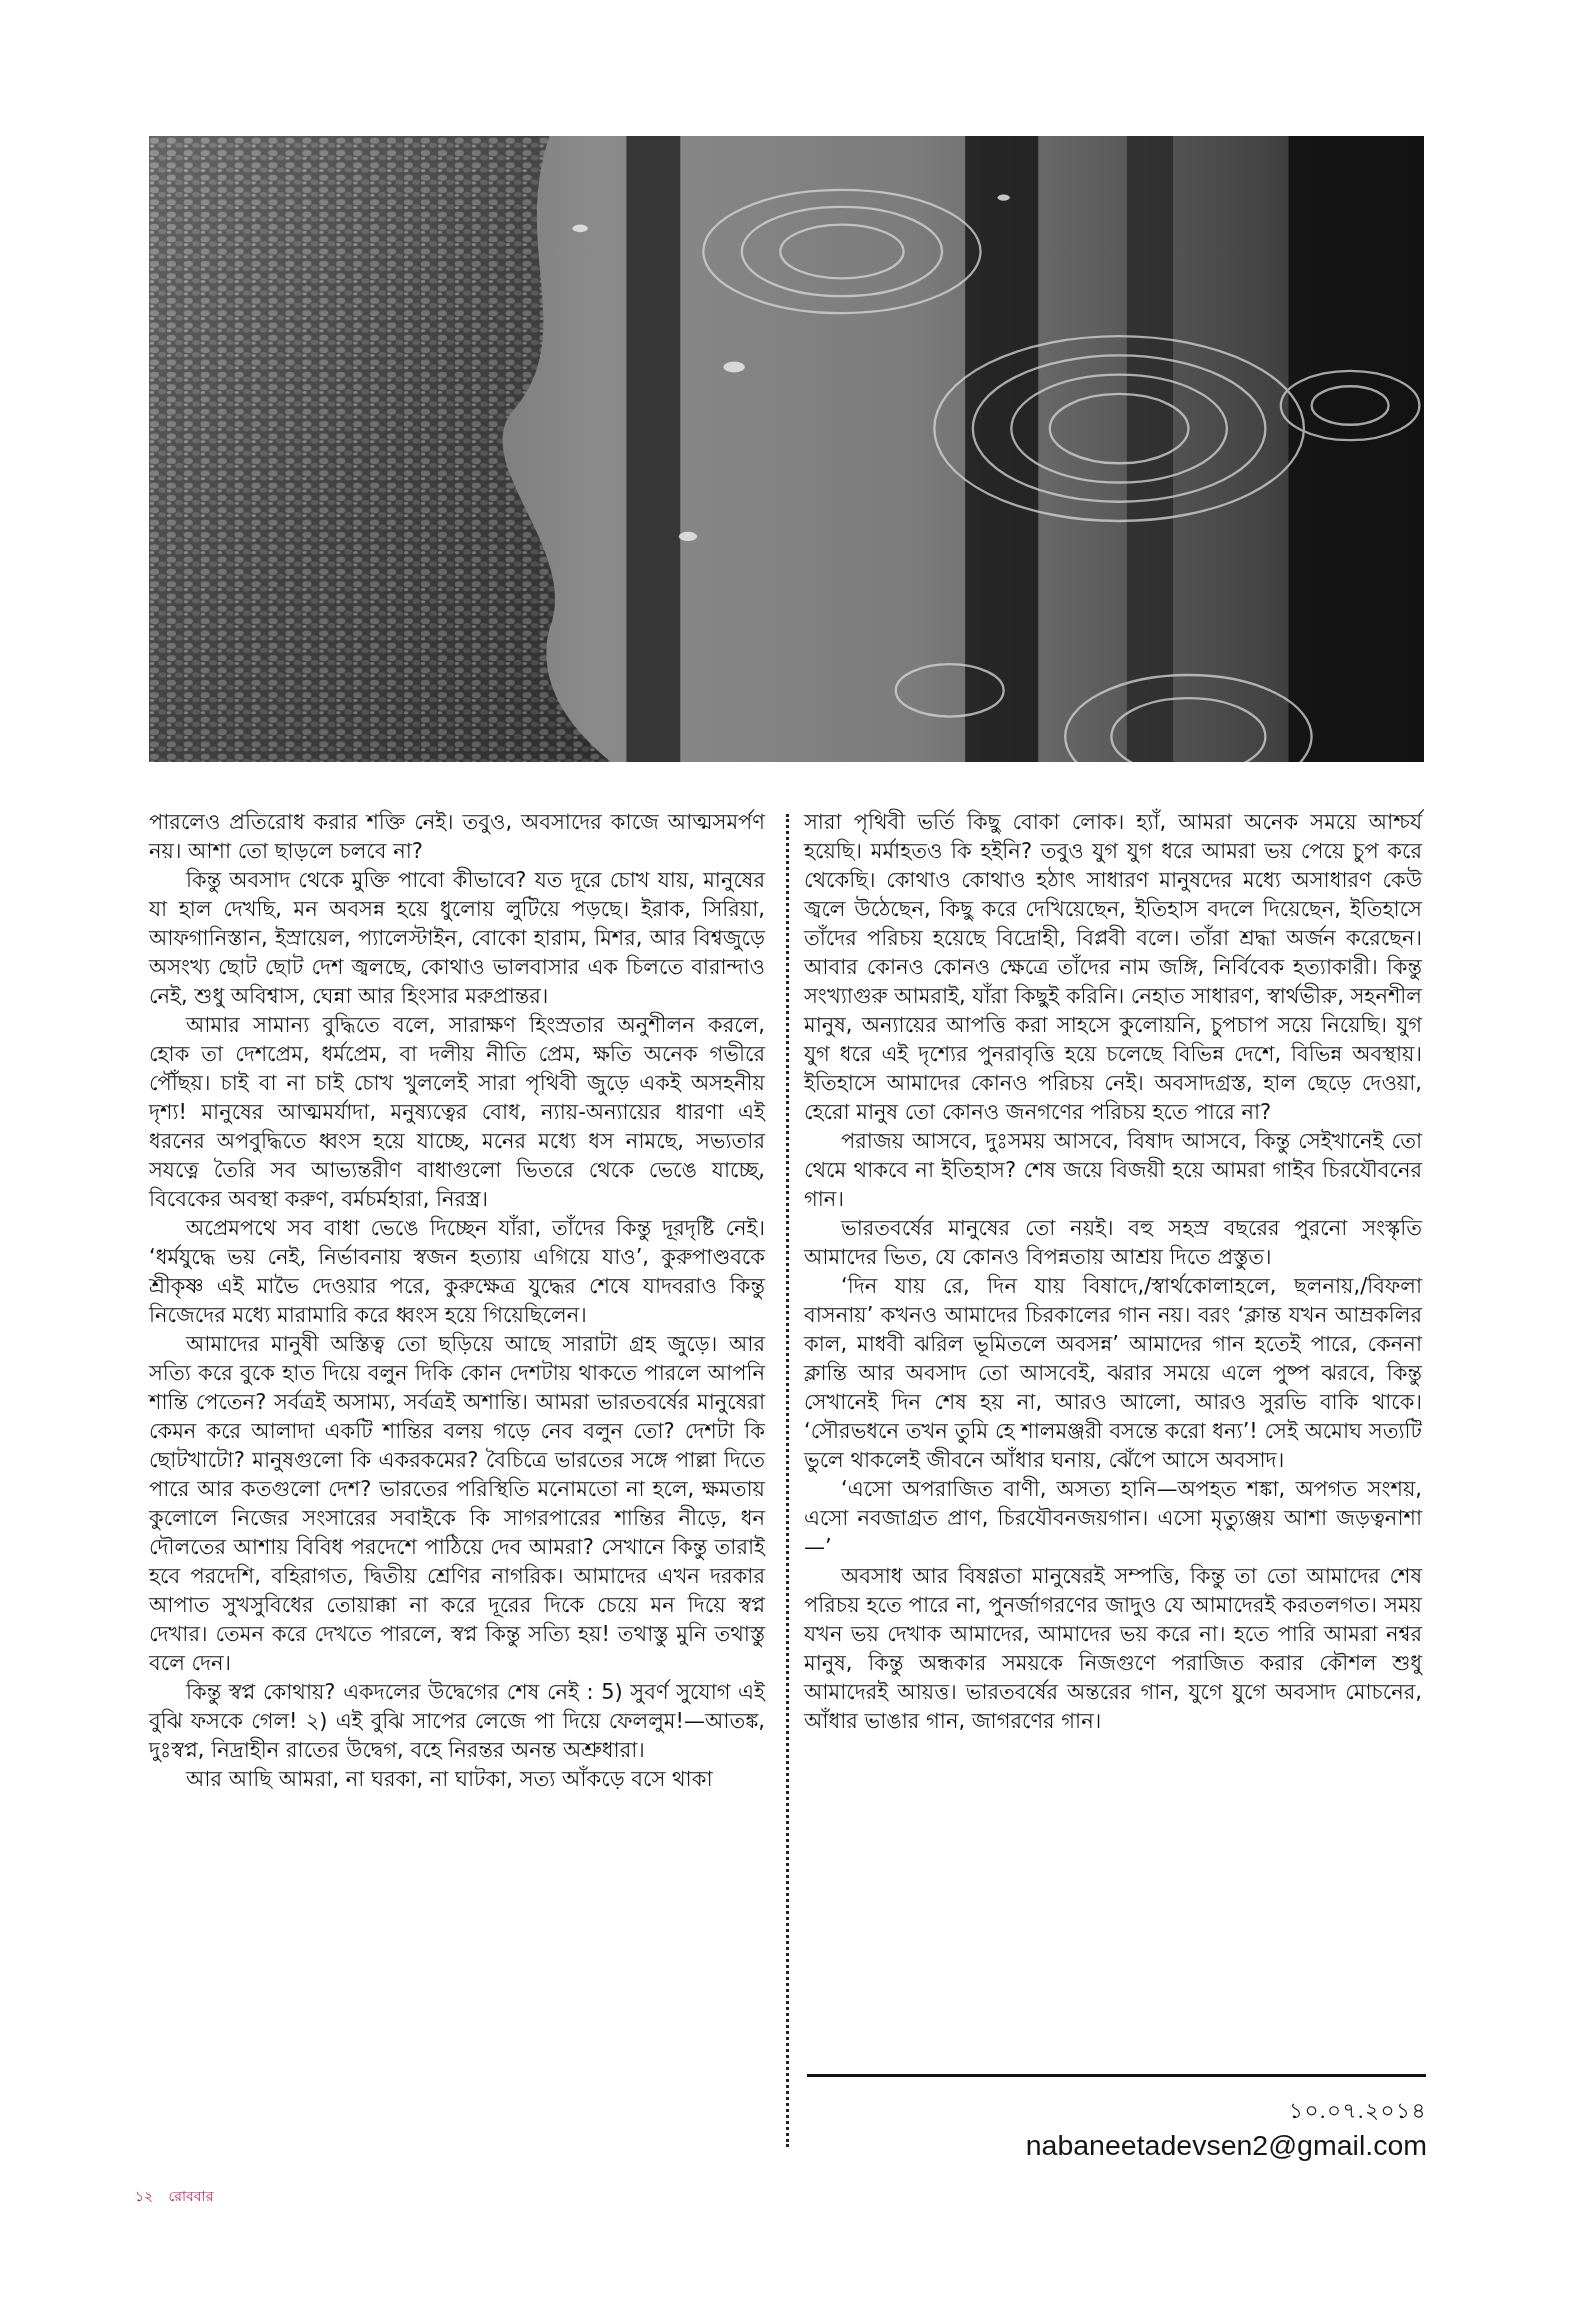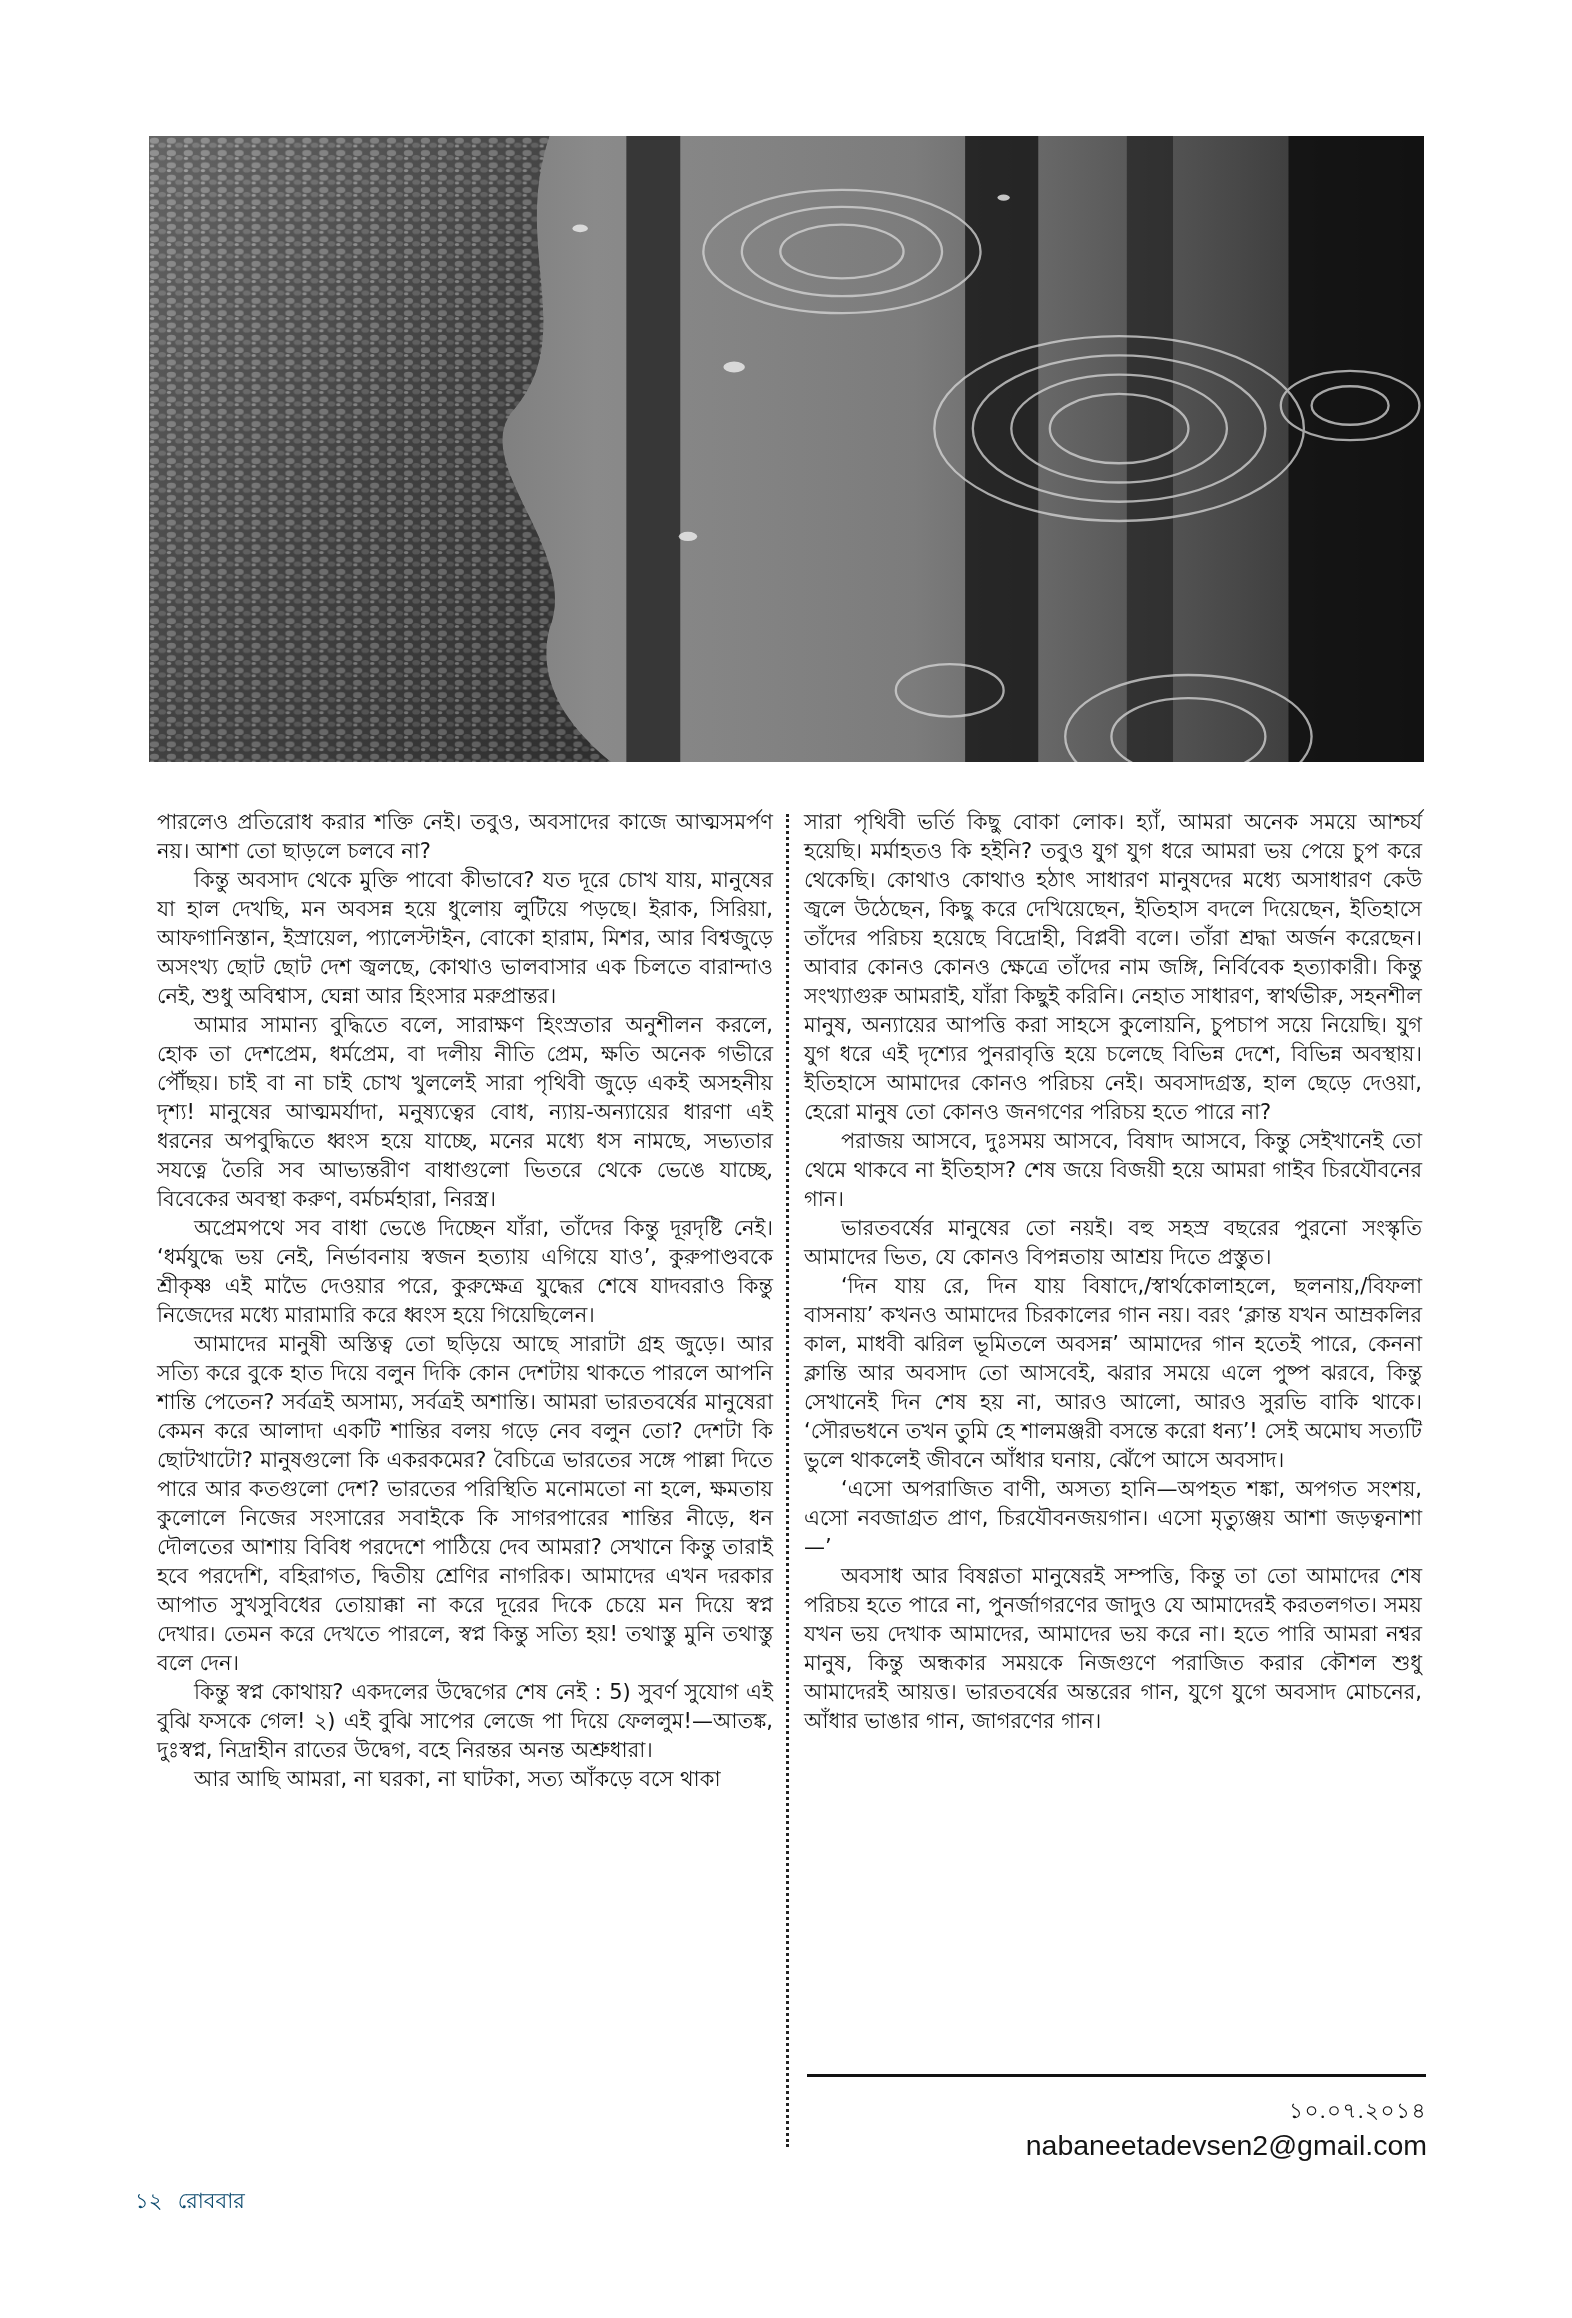--- a/index.html
+++ b/index.html
@@ -5,35 +5,35 @@
   html, body { margin: 0; padding: 0; background: #ffffff; }
   body { width: 1573px; height: 2319px; position: relative; overflow: hidden;
          font-family: "DejaVu Sans", "Liberation Sans", sans-serif; color: #141414; }
 
   .photo { position: absolute; left: 149px; top: 136px; width: 1275px; height: 626px;
            overflow: hidden; background: #6a6a6a; }
   .photo svg { display: block; width: 100%; height: 100%; }
 
   .col { position: absolute; top: 808px; font-size: 21px; line-height: 29px;
          text-align: justify; text-align-last: left; }
-  .col-left { left: 157px; width: 616px; }
+  .col-left { left: 149px; width: 616px; }
   .col-right { left: 804px; width: 618px; }
   .col p { margin: 0; text-indent: 0; }
   .col p.indent { text-indent: 37px; }
 
   .divider { position: absolute; left: 786px; top: 814px; height: 1333px; width: 0;
              border-left: 3.1px dotted #222; }
 
   .rule { position: absolute; left: 807px; top: 2074px; width: 619px; height: 3.1px; background: #111; }
 
   .sign { position: absolute; right: 146px; text-align: right; font-family: Liberation Serif, serif; }
   .sign-date { top: 2094px; font-size: 21.6px; letter-spacing: 1.5px; }
   .sign-email { top: 2129px; font-family: Liberation Sans, sans-serif; font-size: 28.5px; }
 
-  .folio { position: absolute; left: 135px; top: 2185px; font-size: 21px; color: #0c4a6e; }
+  .folio { position: absolute; left: 135px; top: 2185px; font-size: 14px; color: #be185d; }
   .folio span { margin-right: 15.4px; }
 </style>
 </head>
 <body>
 
 <div class="photo">
   <svg viewBox="0 0 1656 813" preserveAspectRatio="none">
     <defs>
       <linearGradient id="water" x1="0" y1="0" x2="1" y2="0">
         <stop offset="0" stop-color="#5a5a5a"></stop>

